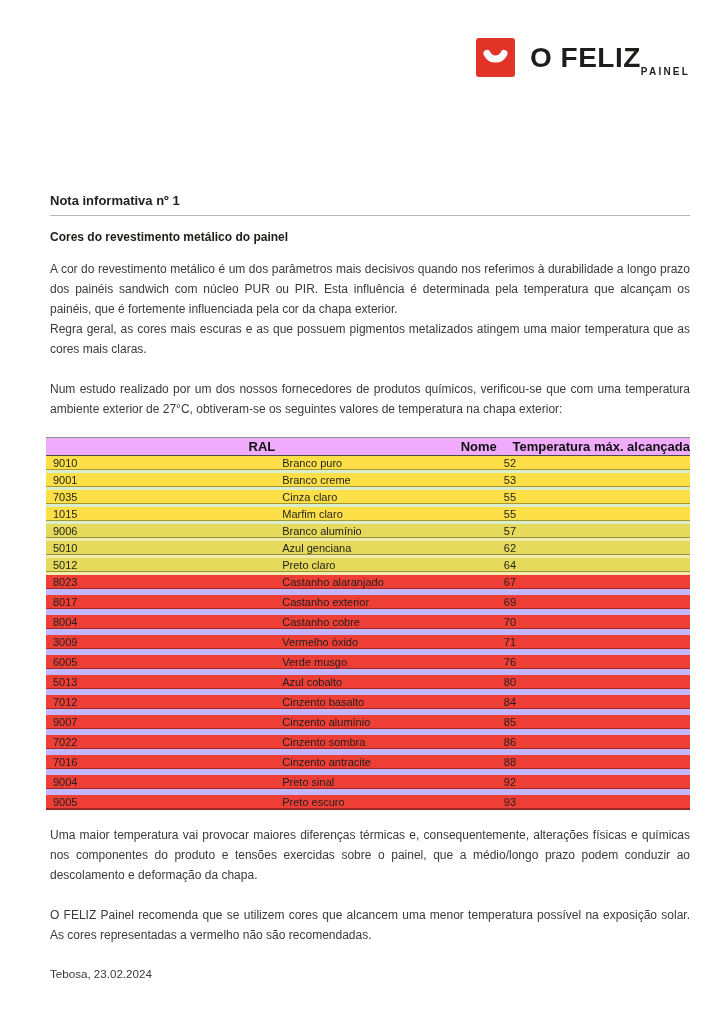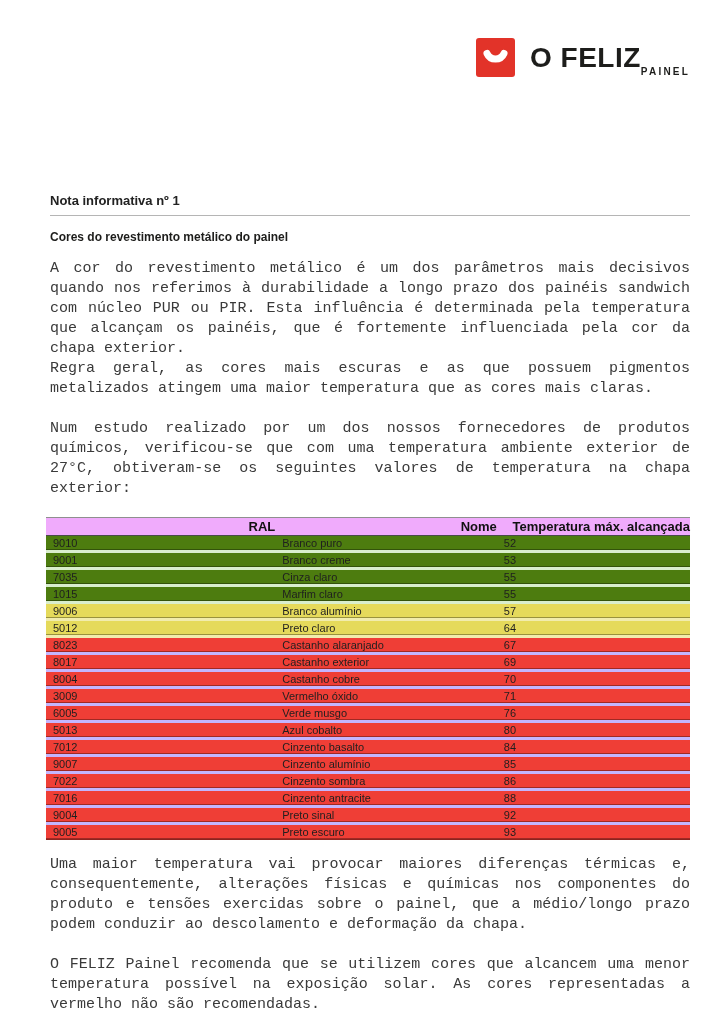--- a/index.html
+++ b/index.html
@@ -23,43 +23,43 @@
     font-weight:bold;font-size:10px;letter-spacing:2.2px;color:#1d1d1b;
     margin-top:5px;white-space:nowrap;
   }
 
   
   .note-label{margin:116px 0 0 4px;font-size:13px;font-weight:bold;color:#222;}
   .rule{border:none;border-top:1px solid #b5b5b5;margin:7px 0 0 4px;}
   .doc-title{margin:14px 0 0 4px;font-size:12px;font-weight:bold;color:#1d1d1b;}
 
   
-  .para{margin:15px 0 0 4px;font-size:15px;line-height:20px;text-align:justify;color:#3a3a3a;font-family:Liberation Mono, monospace;}
+  .para{margin:15px 0 0 4px;font-size:12px;line-height:20px;text-align:justify;color:#3a3a3a;}
   .para.gap{margin-top:20px;}
 
   
   table.color-table{
     width:100%;border-collapse:separate;border-spacing:0;
     margin-top:18px;border-top:1px solid #8f8f8f;
     font-size:11px;color:#1f1f1f;table-layout:fixed;
   }
   .color-table col.c1{width:35.6%;}
   .color-table col.c2{width:34.4%;}
   .color-table col.c3{width:30%;}
   .color-table th{
     text-align:right;font-weight:bold;font-size:13px;color:#111;
     line-height:14px;padding:2px 0 1px 7px;border-bottom:1px solid #4a4a4a;background:#f0abfc;
   }
   .color-table td{
     line-height:14px;padding:0 0 0 7px;white-space:nowrap;overflow:hidden;
     box-shadow:inset 0 -1px 0 rgba(0,0,0,0.33);
   }
-  .row-green  td{background:#4d7c0f;border-bottom:3px solid #d9eecd;}
+  .row-green  td{background:#fde047;border-bottom:3px solid #d9eecd;}
   .row-yellow td{background:#e5da5b;border-bottom:3px solid #f1ecad;margin-left:38px;}
-  .row-red    td{background:#ef3e36;border-bottom:3px solid #c4b5fd;}
+  .row-red    td{background:#ef3e36;border-bottom:6px solid #c4b5fd;}
   .color-table tbody tr:last-child td{border-bottom-width:1px;border-bottom-color:#8c231e;}
 
   
   .date-line{margin:22px 0 0 4px;font-size:11.6px;color:#3a3a3a;}
 </style>
 </head>
 <body>
 
 <div class="page">
 
@@ -120,20 +120,25 @@
       <td>1015</td>
       <td>Marfim claro</td>
       <td>55</td>
     </tr>
         <tr class="row-yellow">
       <td>9006</td>
       <td>Branco alumínio</td>
       <td>57</td>
     </tr>
         <tr class="row-yellow">
+      <td>5010</td>
+      <td>Azul genciana</td>
+      <td>62</td>
+    </tr>
+        <tr class="row-yellow">
       <td>5012</td>
       <td>Preto claro</td>
       <td>64</td>
     </tr>
         <tr class="row-red">
       <td>8023</td>
       <td>Castanho alaranjado</td>
       <td>67</td>
     </tr>
         <tr class="row-red">

